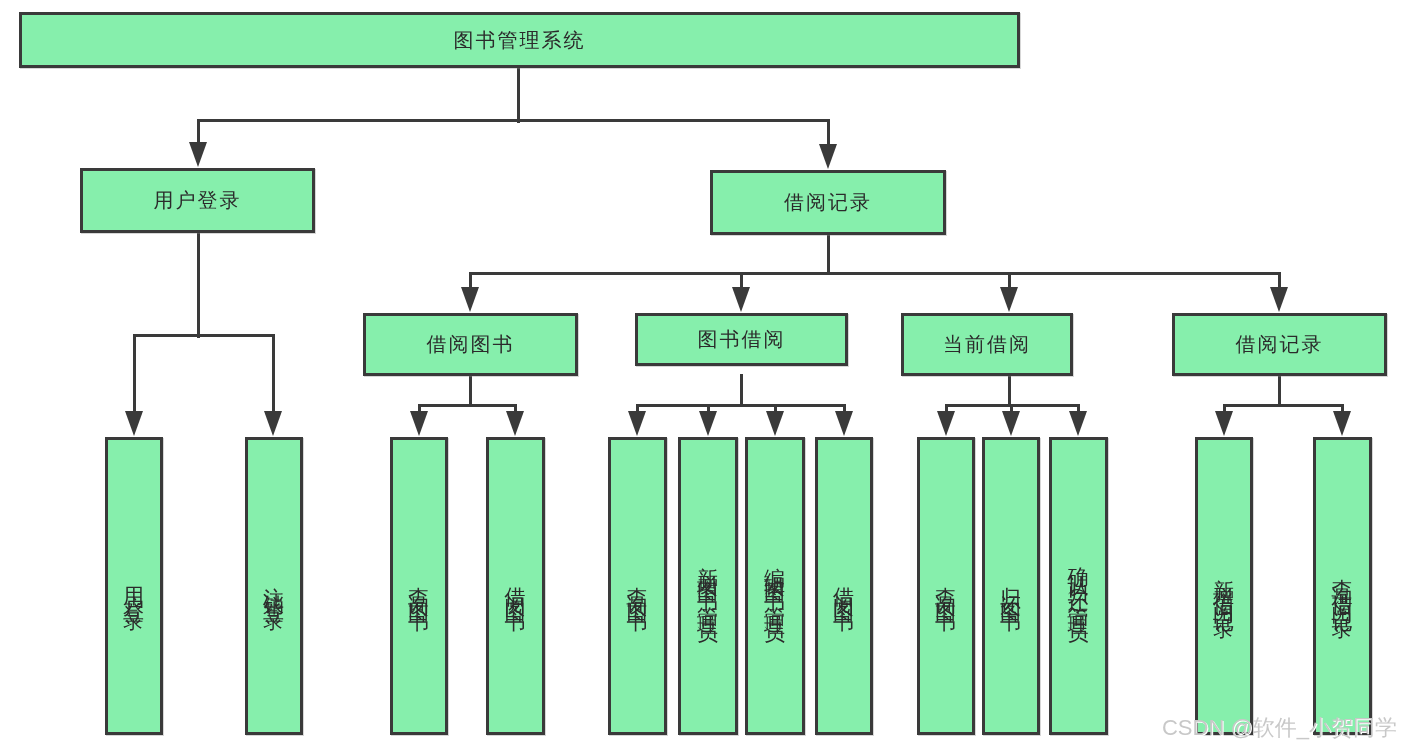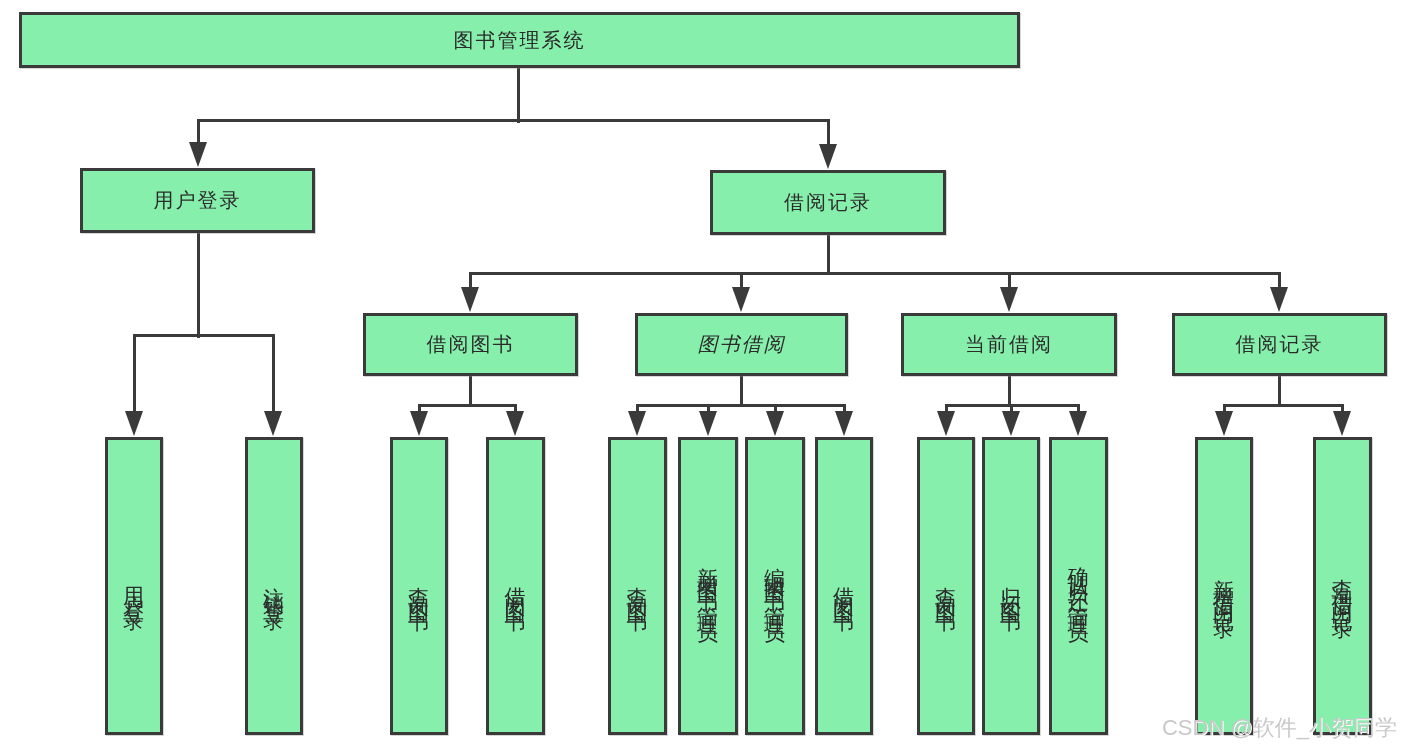--- a/index.html
+++ b/index.html
@@ -109,24 +109,24 @@
     </div>
     <div class="node h" style="left: 80px; top: 168px; width: 235px; height: 65px;">
       <span>用户登录</span>
     </div>
     <div class="node h" style="left: 710px; top: 170px; width: 236px; height: 65px;">
       <span>借阅记录</span>
     </div>
     <div class="node h" style="left: 363px; top: 313px; width: 215px; height: 63px;">
       <span>借阅图书</span>
     </div>
-    <div class="node h" style="left: 635px; top: 313px; width: 213px; height: 63px; font-style: italic;">
+    <div class="node h" style="left: 635px; top: 313px; width: 213px; height: 53px;">
       <span>图书借阅</span>
     </div>
-    <div class="node h" style="left: 901px; top: 313px; width: 216px; height: 63px;">
+    <div class="node h" style="left: 901px; top: 313px; width: 172px; height: 63px;">
       <span>当前借阅</span>
     </div>
     <div class="node h" style="left: 1172px; top: 313px; width: 215px; height: 63px;">
       <span>借阅记录</span>
     </div>
     <div class="node v" style="left: 105px; top: 437px; width: 58px; height: 298px;">
       <span>用户登录</span>
     </div>
     <div class="node v" style="left: 245px; top: 437px; width: 58px; height: 298px;">
       <span>注销登录</span>

